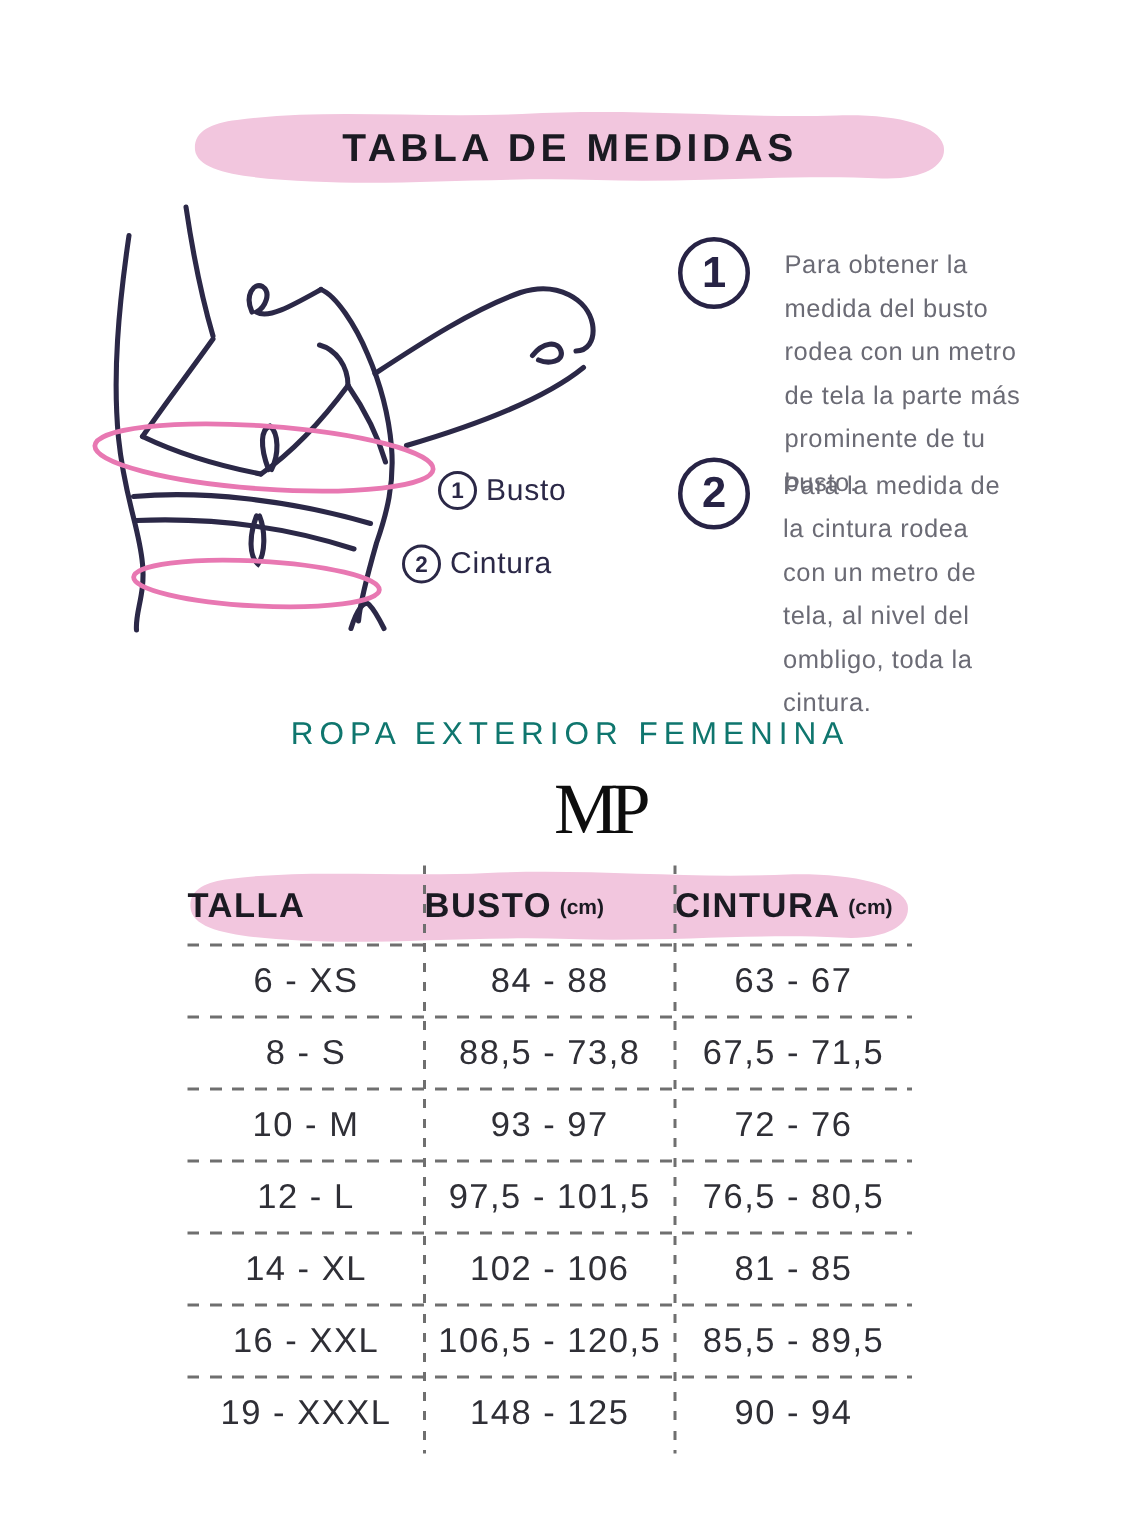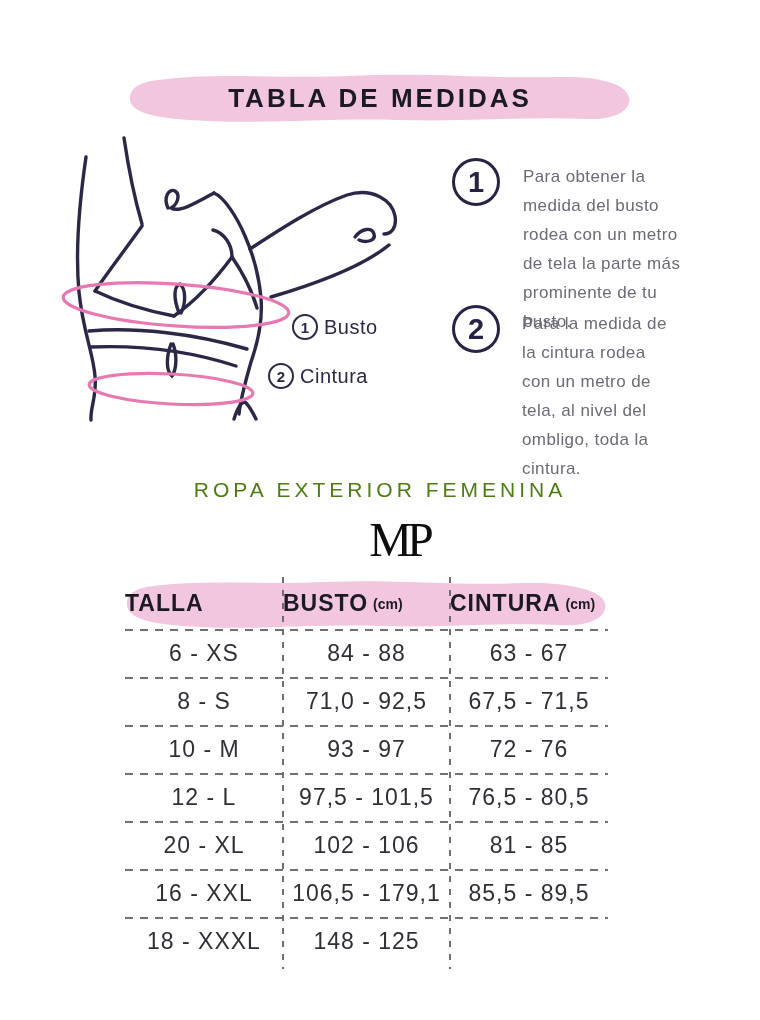--- a/index.html
+++ b/index.html
@@ -30,21 +30,21 @@
               font-size:29px;font-weight:bold;color:#272345;background:#fff;}
   .step-1-badge{left:452px;top:158px;}
   .step-2-badge{left:452px;top:305px;}
   .step-text{position:absolute;width:195px;font-size:17px;line-height:29px;
              color:#6b6b75;letter-spacing:0.4px;white-space:pre-line;margin-left:12px;}
   .step-1-text{left:511px;top:162px;}
   .step-2-text{left:510px;top:309px;}
 
   
   .section-title{position:absolute;left:0;top:478px;width:760px;text-align:center;
-                 font-size:21px;letter-spacing:4px;color:#4d7c0f;}
+                 font-size:21px;letter-spacing:4px;color:#0f766e;}
   .brand-logo{position:absolute;left:0;top:512px;width:760px;text-align:center;
               font-family:"Liberation Serif",serif;font-size:48px;letter-spacing:-5px;
               color:#0d0d0d;padding-left:19px;}
 
   
   .size-table{position:absolute;left:125px;top:577px;width:483px;height:392px;}
   .header-blob{position:absolute;left:0;top:0;}
   .table-header{position:absolute;left:0;top:0;width:483px;height:53px;display:flex;}
   .th{display:flex;align-items:center;justify-content:flex-start;gap:5px;
       font-weight:bold;color:#1b1a22;font-size:23px;letter-spacing:1px;}
@@ -159,43 +159,44 @@
     <div class="vline vline-2"></div>
 
     <div class="rows">
       <div class="trow">
         <div class="td col-1">6 - XS</div>
         <div class="td col-2">84 - 88</div>
         <div class="td col-3">63 - 67</div>
       </div>
       <div class="trow">
         <div class="td col-1">8 - S</div>
-        <div class="td col-2">71,0 - 92,5</div>
+        <div class="td col-2">88,5 - 73,8</div>
         <div class="td col-3">67,5 - 71,5</div>
       </div>
       <div class="trow">
         <div class="td col-1">10 - M</div>
         <div class="td col-2">93 - 97</div>
         <div class="td col-3">72 - 76</div>
       </div>
       <div class="trow">
         <div class="td col-1">12 - L</div>
         <div class="td col-2">97,5 - 101,5</div>
         <div class="td col-3">76,5 - 80,5</div>
       </div>
       <div class="trow">
-        <div class="td col-1">20 - XL</div>
+        <div class="td col-1">14 - XL</div>
         <div class="td col-2">102 - 106</div>
         <div class="td col-3">81 - 85</div>
       </div>
       <div class="trow">
         <div class="td col-1">16 - XXL</div>
-        <div class="td col-2">106,5 - 179,1</div>
+        <div class="td col-2">106,5 - 120,5</div>
         <div class="td col-3">85,5 - 89,5</div>
       </div>
       <div class="trow">
-        <div class="td col-1">18 - XXXL</div>
+        <div class="td col-1">19 - XXXL</div>
         <div class="td col-2">148 - 125</div>
+        <div class="td col-3">90 - 94</div>
       </div>
     </div>
   </div>
 
 </div>
 
 </body></html>

